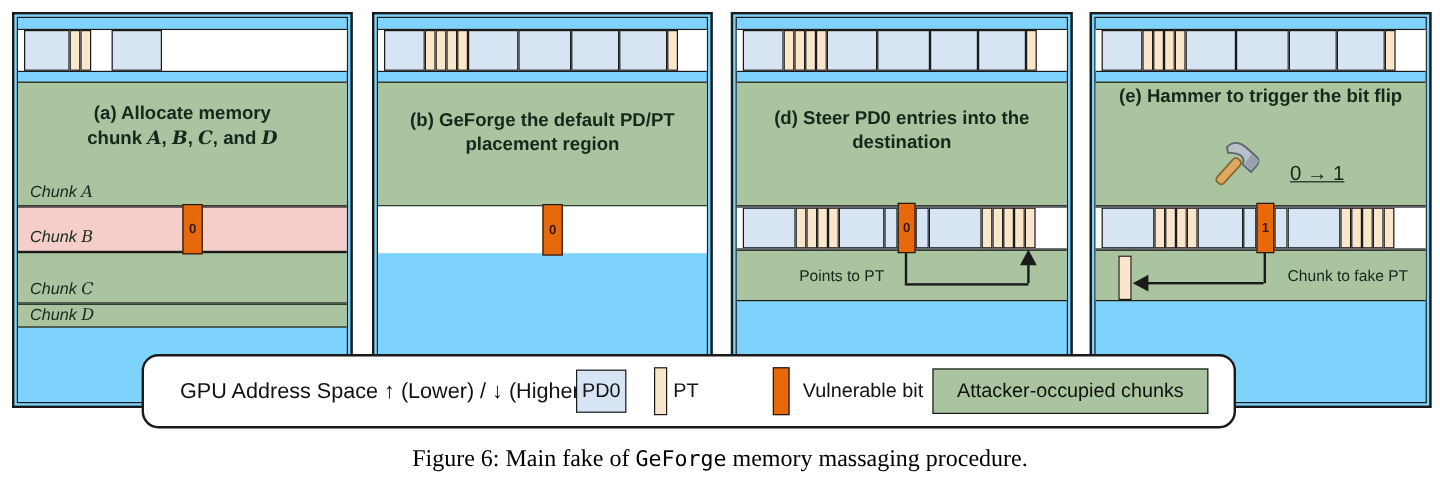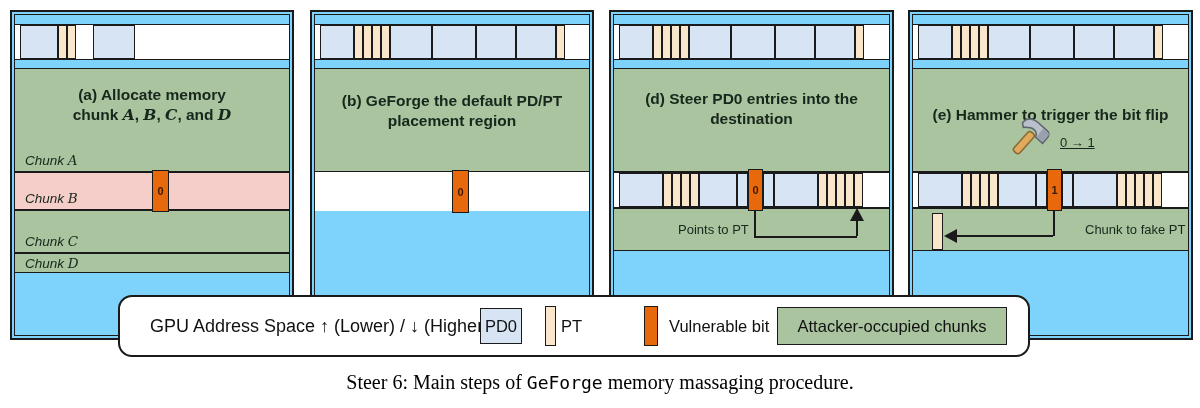--- a/index.html
+++ b/index.html
@@ -42,25 +42,25 @@
              display:flex; align-items:center; justify-content:center;
              font-size:11px; font-weight:bold; color:#3b1a02; }
 
   .aline { position:absolute; }
   .ahead-up { position:absolute; width:0; height:0;
               border-left:7.5px solid transparent; border-right:7.5px solid transparent;
               border-bottom:13px solid var(--ink); }
   .ahead-left { position:absolute; width:0; height:0;
               border-top:7px solid transparent; border-bottom:7px solid transparent;
               border-right:13px solid var(--ink); }
-  .ptr-label { position:absolute; font-size:13px; color:#17271c;margin-left:12px; }
+  .ptr-label { position:absolute; font-size:13px; color:#17271c; }
   .fakept { position:absolute; left:19px; top:4px; width:11px; height:37px;
             background:var(--tan); border:1.4px solid var(--ink); box-sizing:border-box; }
   .hammer { position:absolute; left:92px; top:46px; }
-  .fliptext { position:absolute; left:147px; top:66px; font-size:13px; color:#17271c;text-decoration:underline; }
+  .fliptext { position:absolute; left:162px; top:66px; font-size:17px; color:#17271c;text-decoration:underline; }
 
   .legend { position:absolute; left:118px; top:295px; width:912px; height:62px;
             border:2px solid var(--ink); border-radius:14px; background:#fff; box-sizing:border-box; }
   .legend .vcenter { position:absolute; top:50%; transform:translateY(-50%); }
   .leg-text { left:30px; font-size:18px; color:#111; }
   .leg-pd0 { left:360px; width:42px; height:36px; background:var(--blue);
              border:1.5px solid var(--ink); box-sizing:border-box;
              display:flex; align-items:center; justify-content:center; font-size:16.5px; color:#111; }
   .leg-pt-bar { left:425px; width:11px; height:40px; background:var(--tan);
              border:1.4px solid var(--ink); box-sizing:border-box; }
@@ -196,21 +196,21 @@
         <div class="seg pt" style="width: 9px;"></div>
         <div class="seg pt" style="width: 9px;"></div>
         <div class="seg pd0" style="width: 42px;"></div>
         <div class="seg pd0" style="width: 44px;"></div>
         <div class="seg pd0" style="width: 40px;"></div>
         <div class="seg pd0" style="width: 40px;"></div>
         <div class="seg pt" style="width: 9px;"></div>
       </div>
     <div class="gap8"></div>
     <div class="region green" style="height:104px;">
-      <div class="panel-title" style="padding-top:36px; max-width:260px;">(e) Hammer to trigger the bit flip</div>
+      <div class="panel-title" style="padding-top:2px; max-width:260px;">(e) Hammer to trigger the bit flip</div>
       <div class="hammer">
         <svg width="46" height="46" viewBox="0 0 48 48">
           <g transform="rotate(42 24 24)">
             <rect x="20" y="17" width="8" height="27" rx="3" fill="#dfaa5e" stroke="#8a6a33" stroke-width="1.6"></rect>
             <path d="M9 16 C9 8 15 5 21 5 L34 5 C37.5 5 39 8 39 12 L39 18 L29 18 C27 11 20 12 13 19 Z" fill="#b9c0c9" stroke="#5d646e" stroke-width="1.6"></path>
             <path d="M29 6 L38 6 L38 17 L30 17 Z" fill="#99a1ac" stroke="none"></path>
           </g>
         </svg>
       </div>
       <div class="fliptext">0 → 1</div>
@@ -247,14 +247,14 @@
   <span class="vcenter leg-text">GPU Address Space ↑ (Lower) / ↓ (Higher)</span>
   <div class="vcenter leg-pd0">PD0</div>
   <div class="vcenter leg-pt-bar"></div>
   <span class="vcenter leg-pt-label">PT</span>
   <div class="vcenter leg-vuln-bar"></div>
   <span class="vcenter leg-vuln-label">Vulnerable bit</span>
   <div class="vcenter leg-attacker">Attacker-occupied chunks</div>
 </div>
 
 <div class="caption">
-  <span>Steer 6: Main steps of </span><span class="code">GeForge</span><span> memory massaging procedure.</span>
+  <span>Figure 6: Main fake of </span><span class="code">GeForge</span><span> memory massaging procedure.</span>
 </div>
 
 </body></html>

